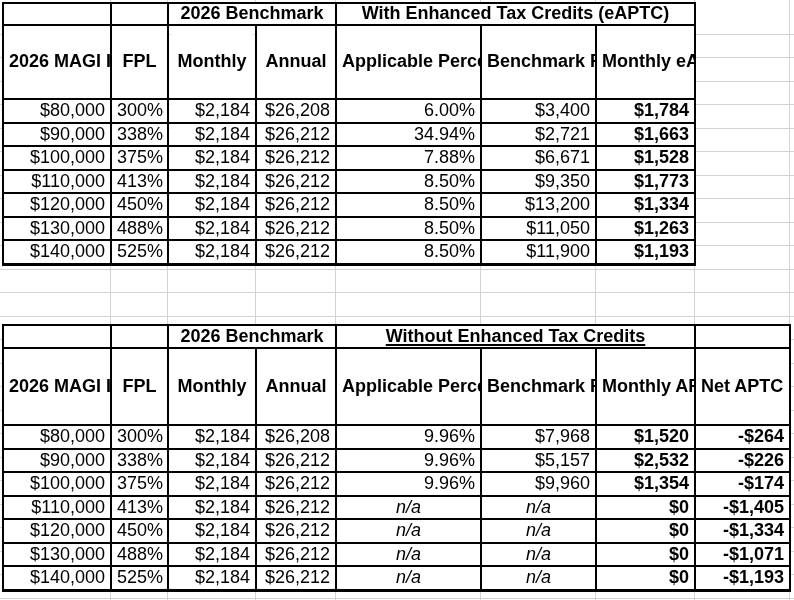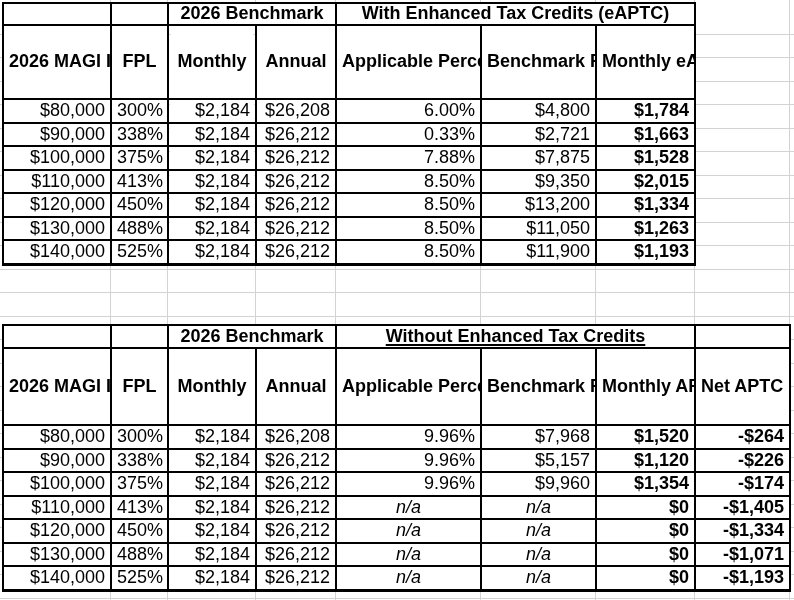--- a/index.html
+++ b/index.html
@@ -92,49 +92,49 @@
 Prem Cap</td>
     <td class="hdr green br3 bt3 bb3">Monthly
 eAPTC</td>
   </tr>
   <tr class="drow">
     <td class="num bl3">$80,000</td>
     <td class="num br3">300%</td>
     <td class="num br1">$2,184</td>
     <td class="num br3">$26,208</td>
     <td class="num">6.00%</td>
-    <td class="num">$4,800</td>
+    <td class="num">$3,400</td>
     <td class="num bold green br3">$1,784</td>
   </tr>
   <tr class="drow">
     <td class="num bl3">$90,000</td>
     <td class="num br3">338%</td>
     <td class="num br1">$2,184</td>
     <td class="num br3">$26,212</td>
-    <td class="num">0.33%</td>
+    <td class="num">34.94%</td>
     <td class="num">$2,721</td>
     <td class="num bold green br3">$1,663</td>
   </tr>
   <tr class="drow">
     <td class="num bl3">$100,000</td>
     <td class="num br3">375%</td>
     <td class="num br1">$2,184</td>
     <td class="num br3">$26,212</td>
     <td class="num">7.88%</td>
-    <td class="num">$7,875</td>
+    <td class="num">$6,671</td>
     <td class="num bold green br3">$1,528</td>
   </tr>
   <tr class="drow">
     <td class="num bl3">$110,000</td>
     <td class="num br3">413%</td>
     <td class="num br1">$2,184</td>
     <td class="num br3">$26,212</td>
     <td class="num">8.50%</td>
     <td class="num">$9,350</td>
-    <td class="num bold green br3">$2,015</td>
+    <td class="num bold green br3">$1,773</td>
   </tr>
   <tr class="drow">
     <td class="num bl3">$120,000</td>
     <td class="num br3">450%</td>
     <td class="num br1">$2,184</td>
     <td class="num br3">$26,212</td>
     <td class="num">8.50%</td>
     <td class="num">$13,200</td>
     <td class="num bold green br3">$1,334</td>
   </tr>
@@ -204,21 +204,21 @@
     <td class="num bold green br3">$1,520</td>
     <td class="num bold orange br3">-$264</td>
   </tr>
   <tr class="drow">
     <td class="num bl3">$90,000</td>
     <td class="num br3">338%</td>
     <td class="num br1">$2,184</td>
     <td class="num br3">$26,212</td>
     <td class="num">9.96%</td>
     <td class="num">$5,157</td>
-    <td class="num bold green br3">$1,120</td>
+    <td class="num bold green br3">$2,532</td>
     <td class="num bold orange br3">-$226</td>
   </tr>
   <tr class="drow">
     <td class="num bl3">$100,000</td>
     <td class="num br3">375%</td>
     <td class="num br1">$2,184</td>
     <td class="num br3">$26,212</td>
     <td class="num">9.96%</td>
     <td class="num">$9,960</td>
     <td class="num bold green br3">$1,354</td>

